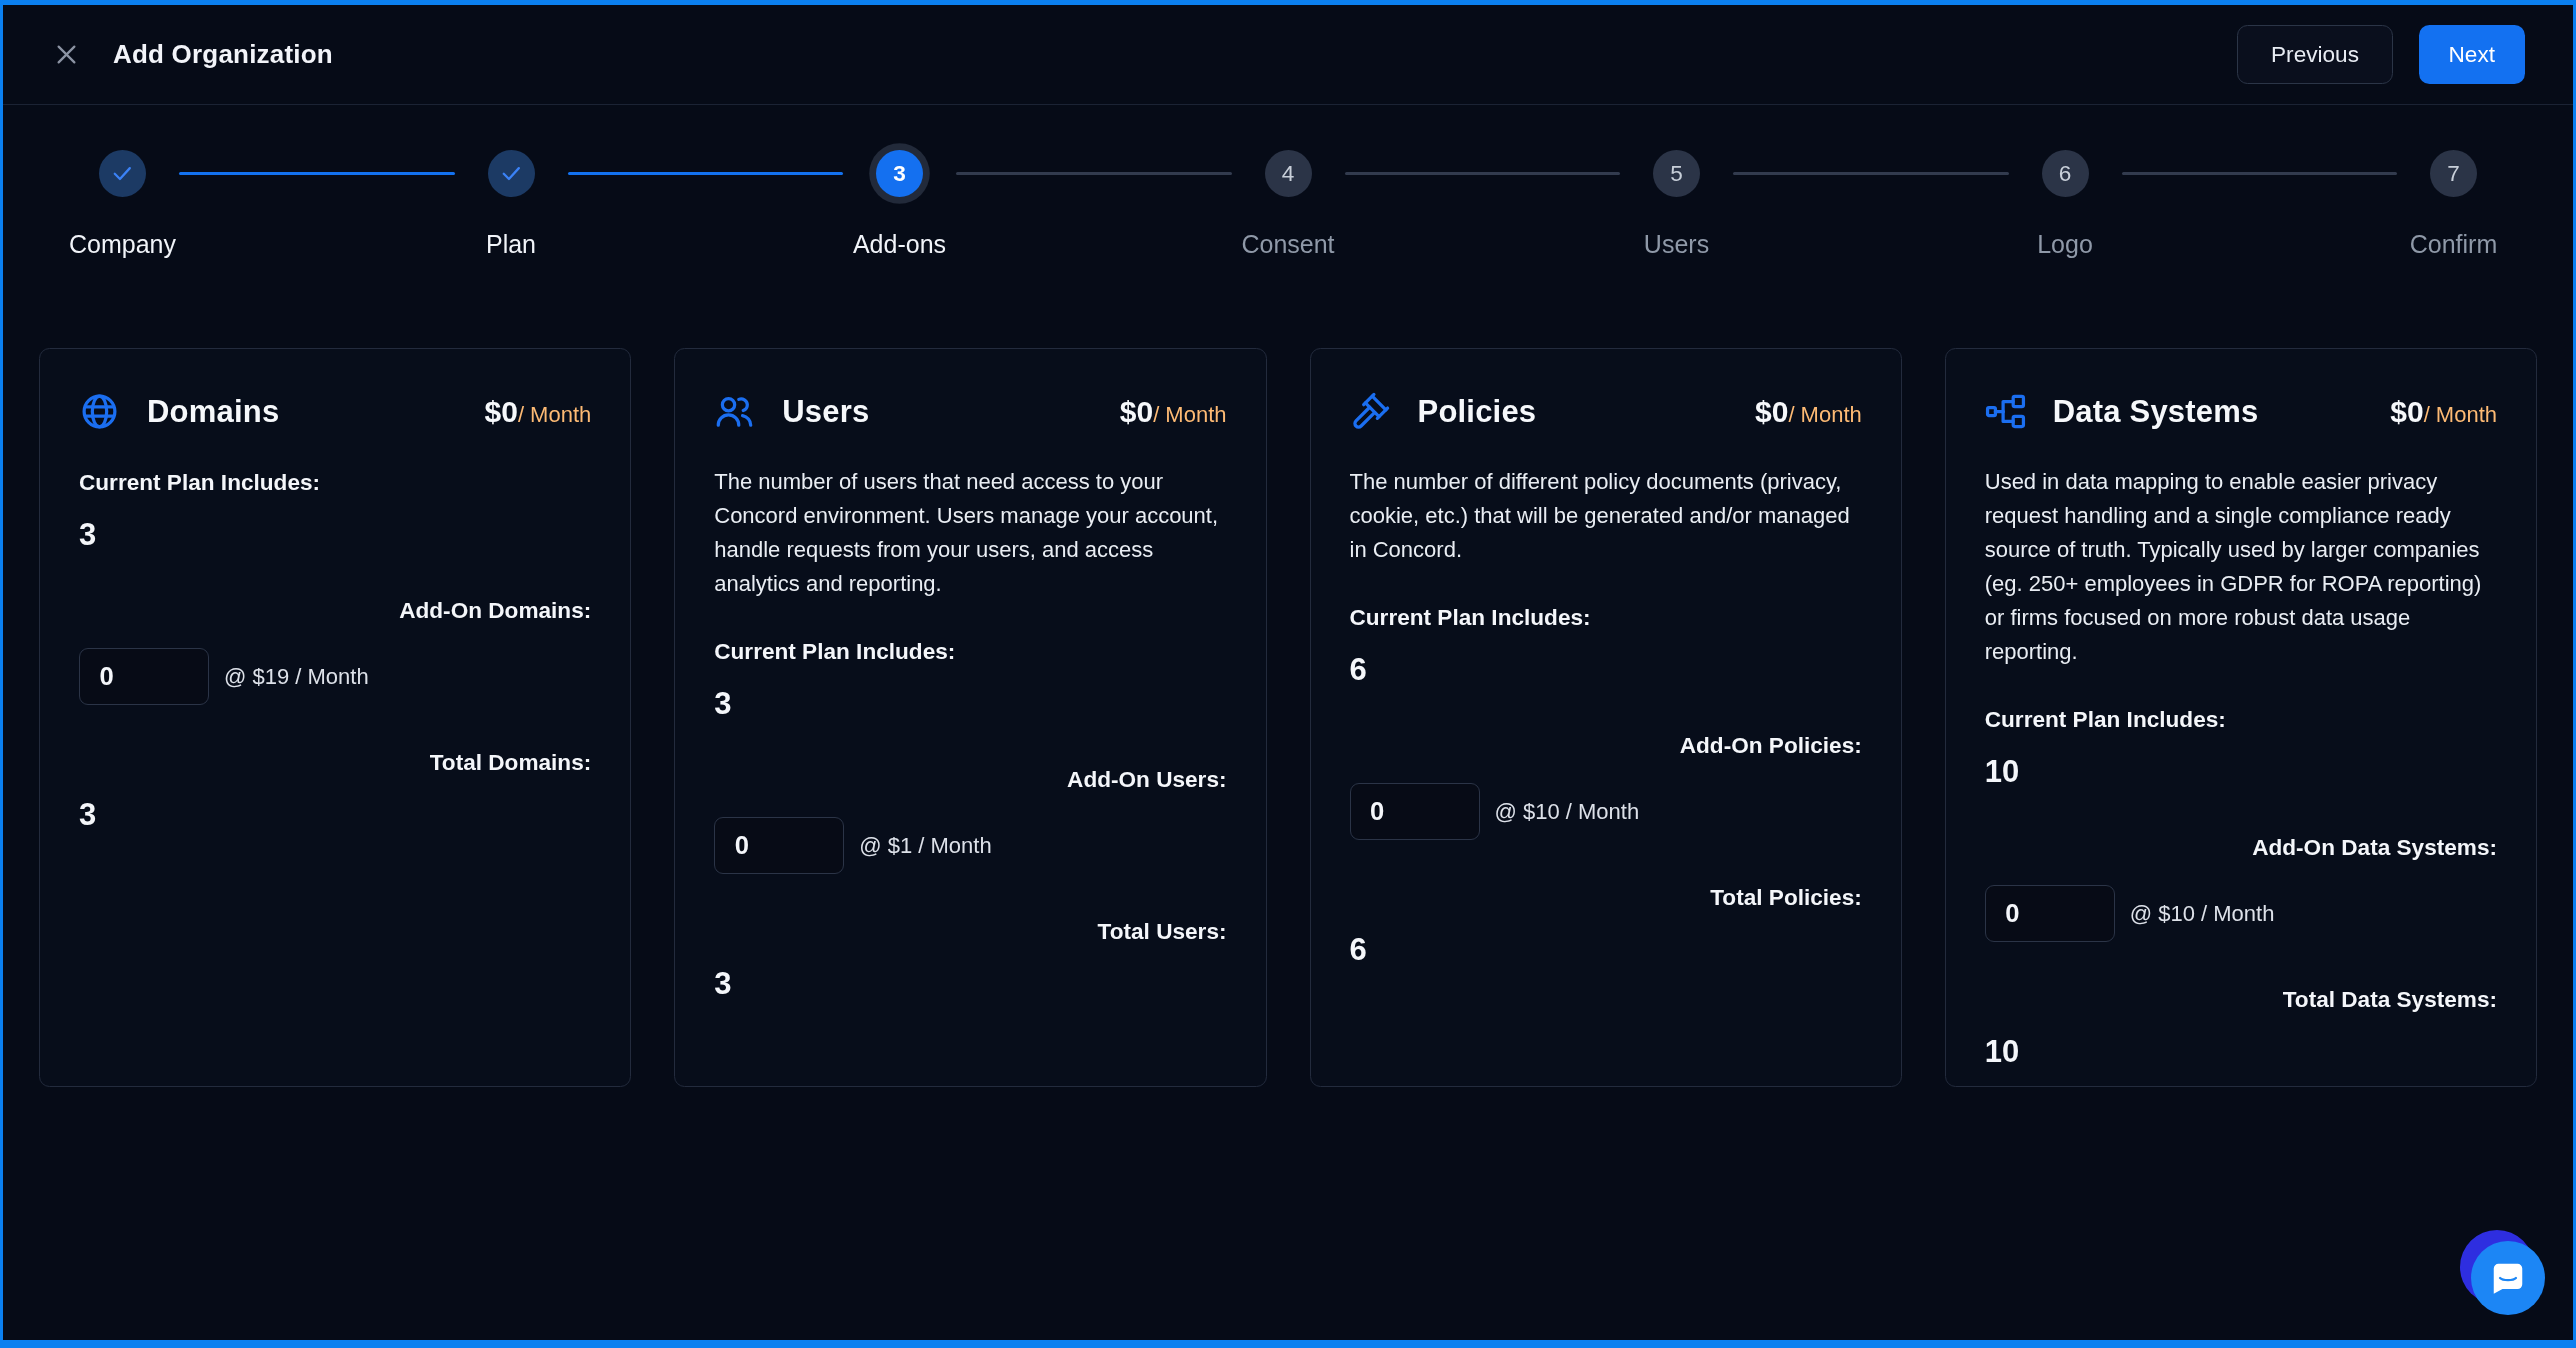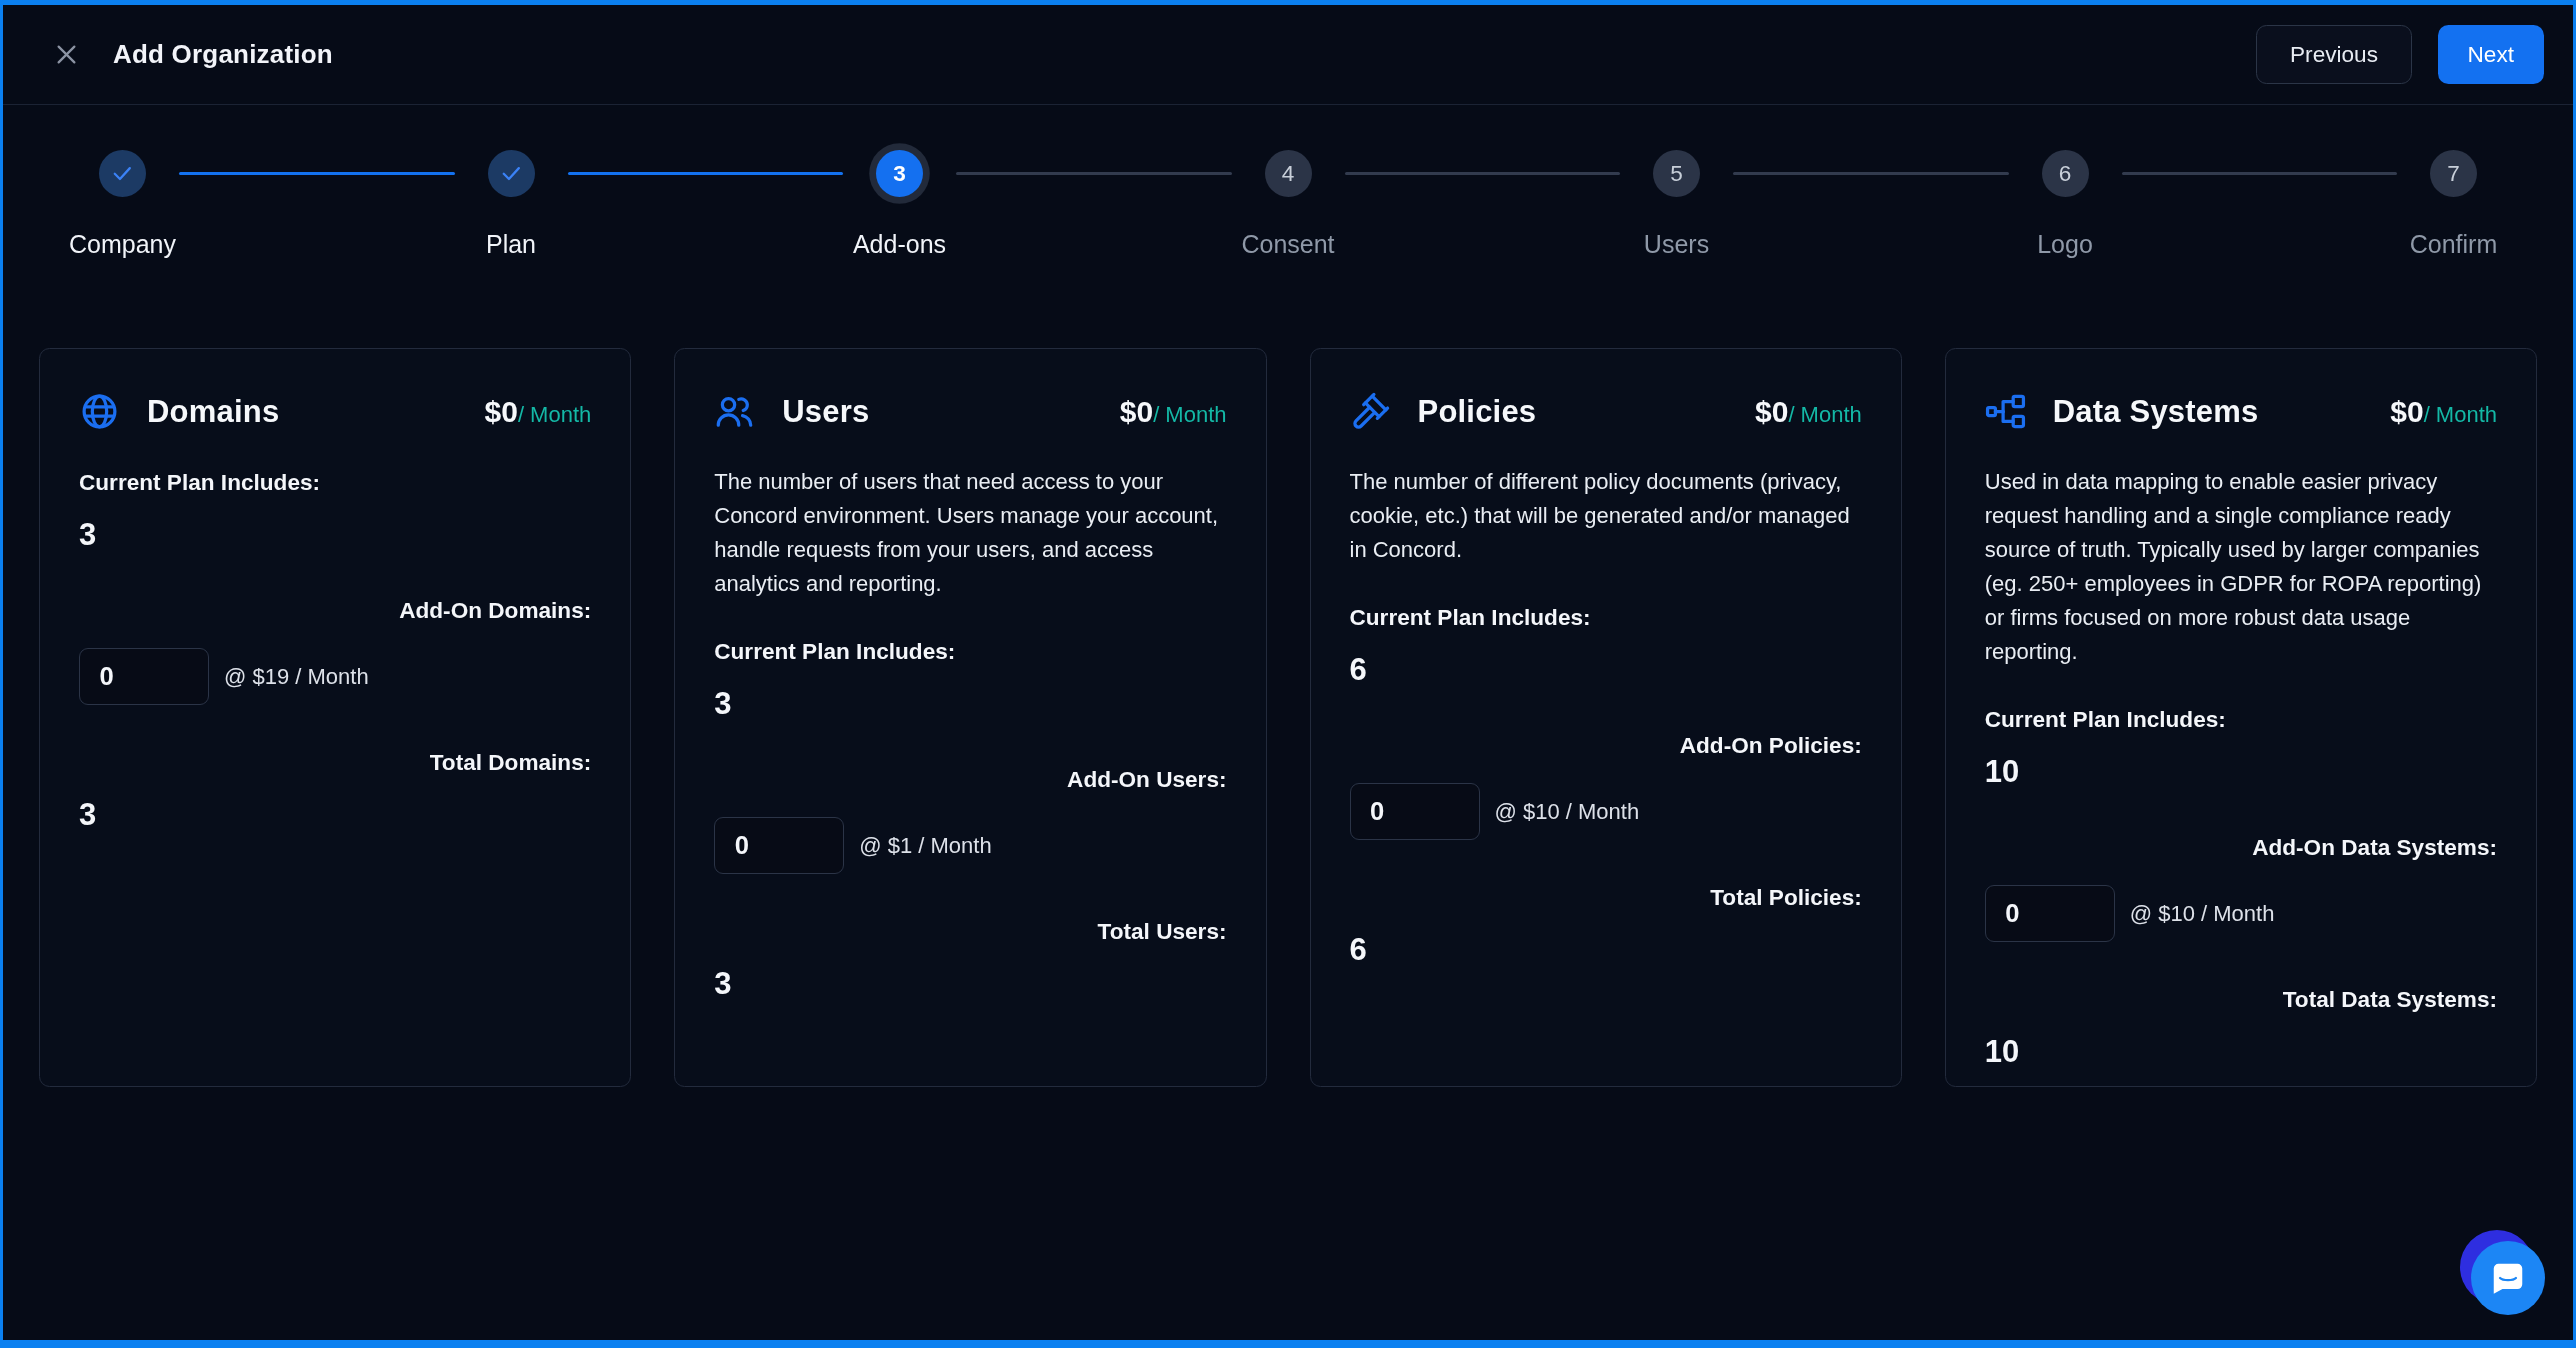--- a/index.html
+++ b/index.html
@@ -20,21 +20,21 @@
     position: relative;
     display: flex;
     flex-direction: column;
   }
   
   .header {
     height: 100px;
     flex: 0 0 100px;
     display: flex;
     align-items: center;
-    padding: 0 29px 0 47px;
+    padding: 0 48px 0 47px;
     border-bottom: 1.5px solid #1b2334;
   }
   .header-left { display: flex; align-items: center; gap: 30px; }
   .close-btn {
     width: 33px; height: 33px;
     display: flex; align-items: center; justify-content: center;
     cursor: pointer;
     color: #8b93a3;
   }
   .close-btn svg { width: 27px; height: 27px; }
@@ -117,21 +117,21 @@
     border: 1.5px solid #232b3d;
     border-radius: 10.5px;
     padding: 42px 39px;
   }
   .card-head { display: flex; align-items: center; }
   .card-icon { width: 41px; height: 41px; flex: 0 0 41px; }
   .card-icon svg { width: 41px; height: 41px; }
   .card-title { margin-left: 27px; font-size: 31px; font-weight: 700; color: #f6f8fb; letter-spacing: 0.2px; }
   .card-price { margin-left: auto; display: flex; align-items: baseline; }
   .price-main { font-size: 30px; font-weight: 700; color: #f6f8fb; }
-  .price-suffix { font-size: 22px; font-weight: 400; color: #14b8a6; }
+  .price-suffix { font-size: 22px; font-weight: 400; color: #fdba74; }
   .card-desc {
     margin-top: 33px;
     font-size: 22px;
     line-height: 34px;
     color: #e9edf3;
   }
   .sec-label { margin-top: 38px; font-size: 22.6px; font-weight: 700; color: #f4f6fa; }
   .sec-value { margin-top: 21px; font-size: 31px; font-weight: 700; color: #f4f6fa; }
   .addon-label { margin-top: 45px; text-align: right; }
   .input-row { margin-top: 24px; display: flex; align-items: center; }

